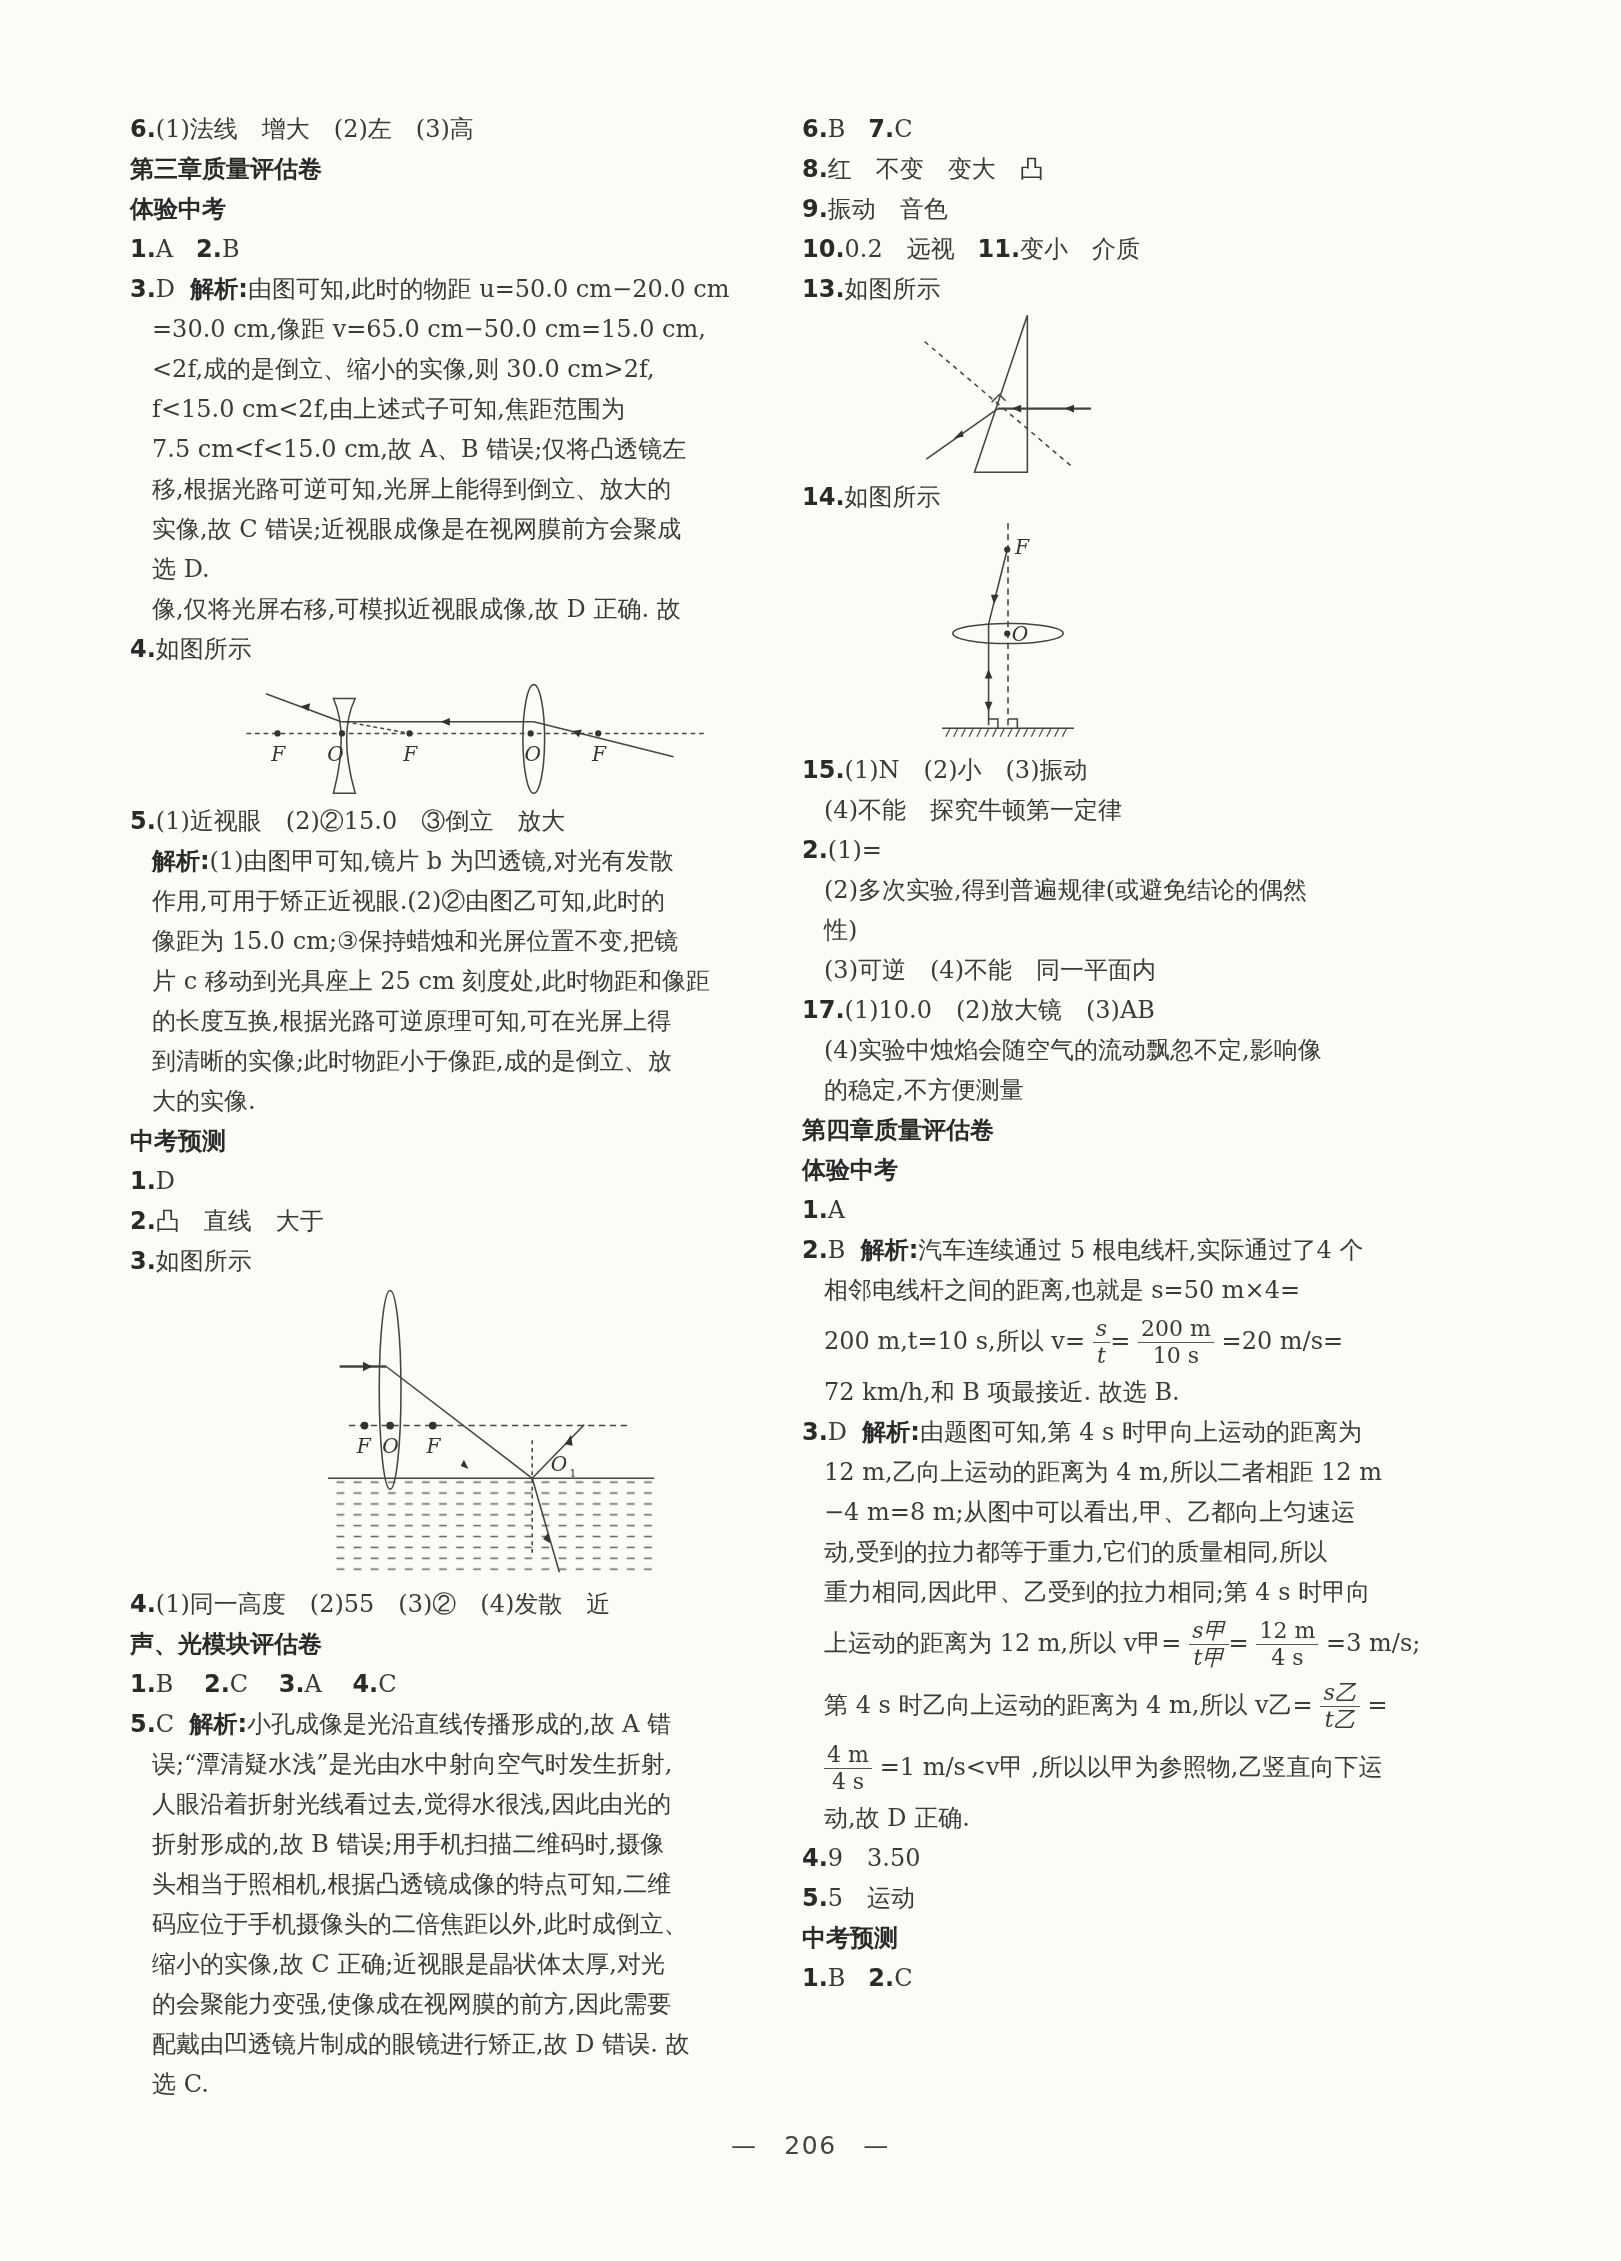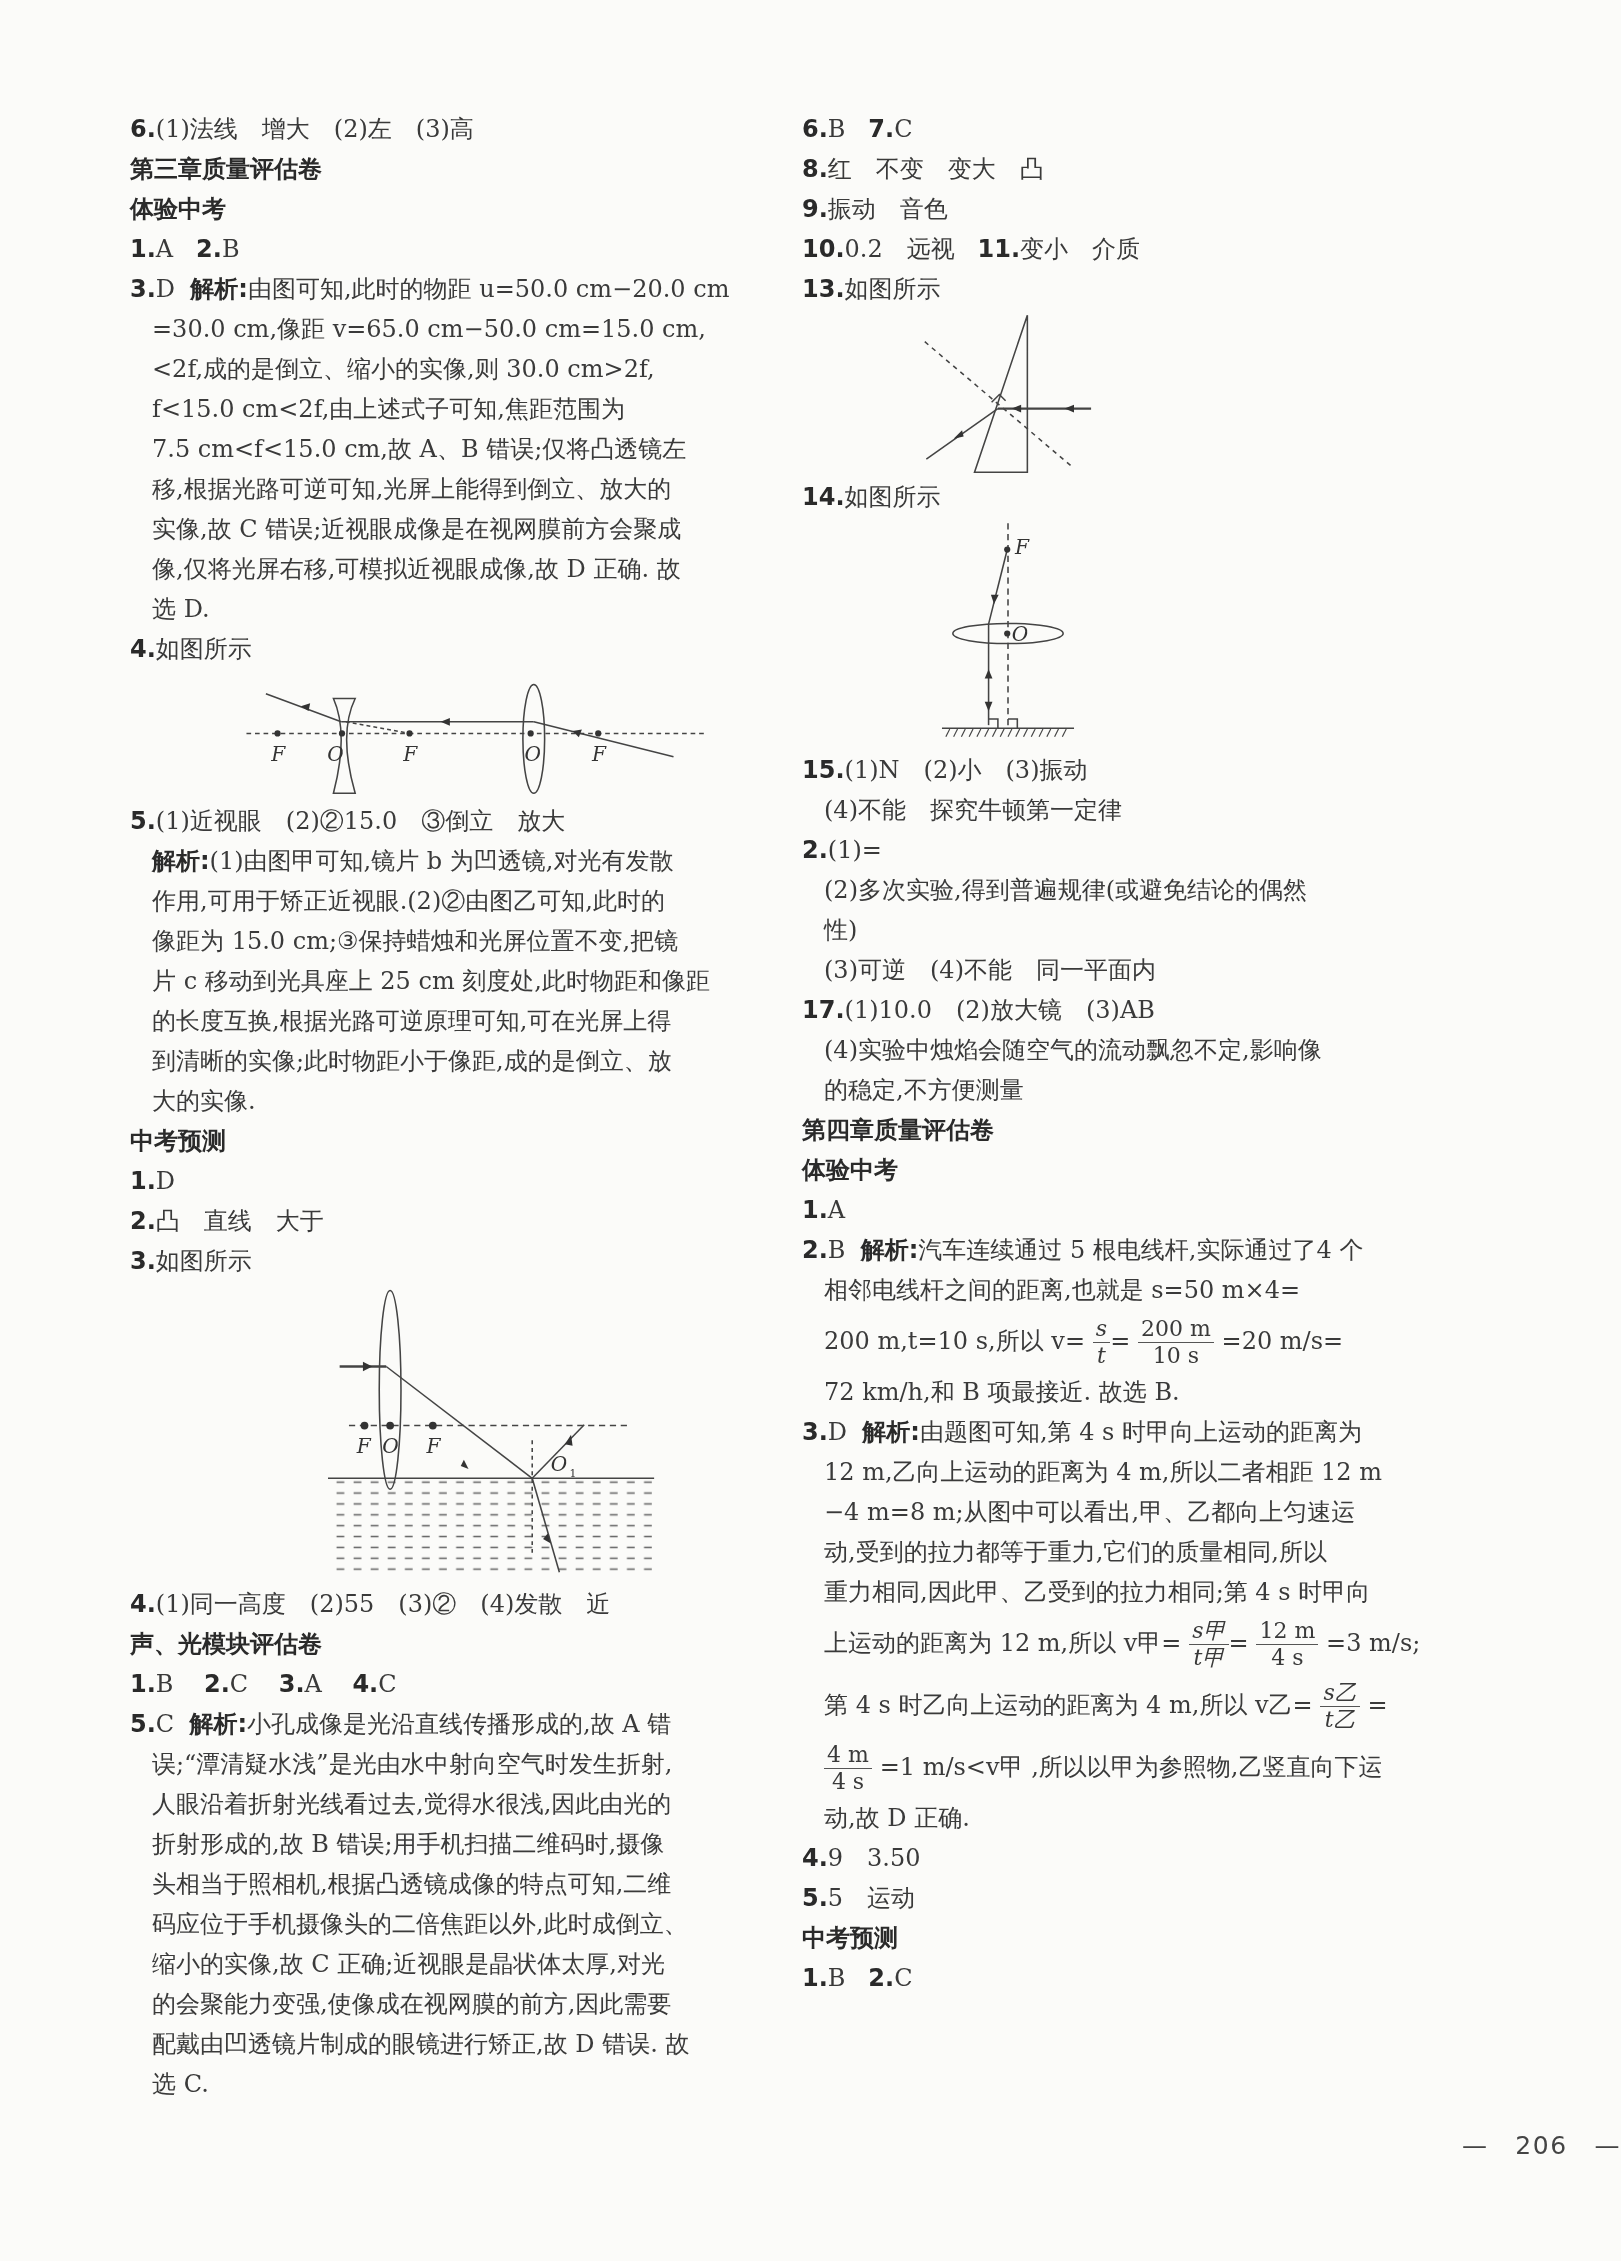--- a/index.html
+++ b/index.html
@@ -9,21 +9,21 @@
   .col-left { left: 130px; }
   .col-right { left: 802px; width: 645px; }
   .line { white-space: nowrap; height: 40px; }
   .indent { padding-left: 22px; }
   .num { font-weight: bold; font-family: "DejaVu Sans", "Liberation Sans", sans-serif; color: #2a2a2a; }
   .sec-title { text-align: left; font-weight: bold; font-family: "DejaVu Sans", "Liberation Sans", sans-serif; color: #2a2a2a; }
   .sub-title { font-weight: bold; font-family: "DejaVu Sans", "Liberation Sans", sans-serif; color: #2a2a2a; }
   .jx { font-weight: bold; font-family: "DejaVu Sans", "Liberation Sans", sans-serif; color: #2a2a2a; }
   .tall { height: 62px; line-height: 62px; }
   .diagram { display: block; }
-  .page-num { position: absolute; left: 0; width: 1621px; top: 2129px; text-align: right; font-family: "DejaVu Sans", "Liberation Sans", sans-serif; font-size: 25px; color: #444; letter-spacing: 1.6px; }
+  .page-num { position: absolute; left: 0; width: 1621px; top: 2129px; text-align: center; font-family: "DejaVu Sans", "Liberation Sans", sans-serif; font-size: 25px; color: #444; letter-spacing: 1.6px; }
   .frac { display: inline-block; vertical-align: middle; text-align: center; line-height: 26.4px; font-size: 22px; }
   .frac span { display: block; }
   .frac .top { border-bottom: 1.6px solid #555; padding: 0 3.1px; }
   .i { font-style: italic; }
 </style>
 </head>
 <body>
 
 <div class="col col-left">
   <div class="line"><span class="num">6.</span><span>(1)法线　增大　(2)左　(3)高</span></div>
@@ -32,22 +32,22 @@
   <div class="line"><span class="num">1.</span><span>A</span>&nbsp;&nbsp;&nbsp;<span class="num">2.</span><span>B</span></div>
 
   <div>
     <div class="line"><span class="num">3.</span><span>D</span>&nbsp;&nbsp;<span class="jx">解析:</span><span>由图可知,此时的物距 u=50.0 cm−20.0 cm</span></div>
     <div class="line indent">=30.0 cm,像距 v=65.0 cm−50.0 cm=15.0 cm,</div>
     <div class="line indent">&lt;2f,成的是倒立、缩小的实像,则 30.0 cm&gt;2f,</div>
     <div class="line indent">f&lt;15.0 cm&lt;2f,由上述式子可知,焦距范围为</div>
     <div class="line indent">7.5 cm&lt;f&lt;15.0 cm,故 A、B 错误;仅将凸透镜左</div>
     <div class="line indent">移,根据光路可逆可知,光屏上能得到倒立、放大的</div>
     <div class="line indent">实像,故 C 错误;近视眼成像是在视网膜前方会聚成</div>
+    <div class="line indent">选 D.</div>
     <div class="line indent">像,仅将光屏右移,可模拟近视眼成像,故 D 正确. 故</div>
-    <div class="line indent">选 D.</div>
   </div>
 
   <div class="line"><span class="num">4.</span><span>如图所示</span></div>
   <svg class="diagram" width="660" height="132" viewBox="0 0 850 170" style="font-size:31px">
     <g stroke="#444" fill="none" stroke-width="2">
       <line x1="150" y1="83" x2="740" y2="83" stroke-dasharray="6,5"></line>
       <path d="M262 38 L290 38 Q268 83 290 160 L262 160 Q282 83 262 38 Z"></path>
       <ellipse cx="520" cy="90" rx="14" ry="70"></ellipse>
       <line x1="175" y1="32" x2="272" y2="68"></line>
       <line x1="272" y1="68" x2="520" y2="68"></line>

